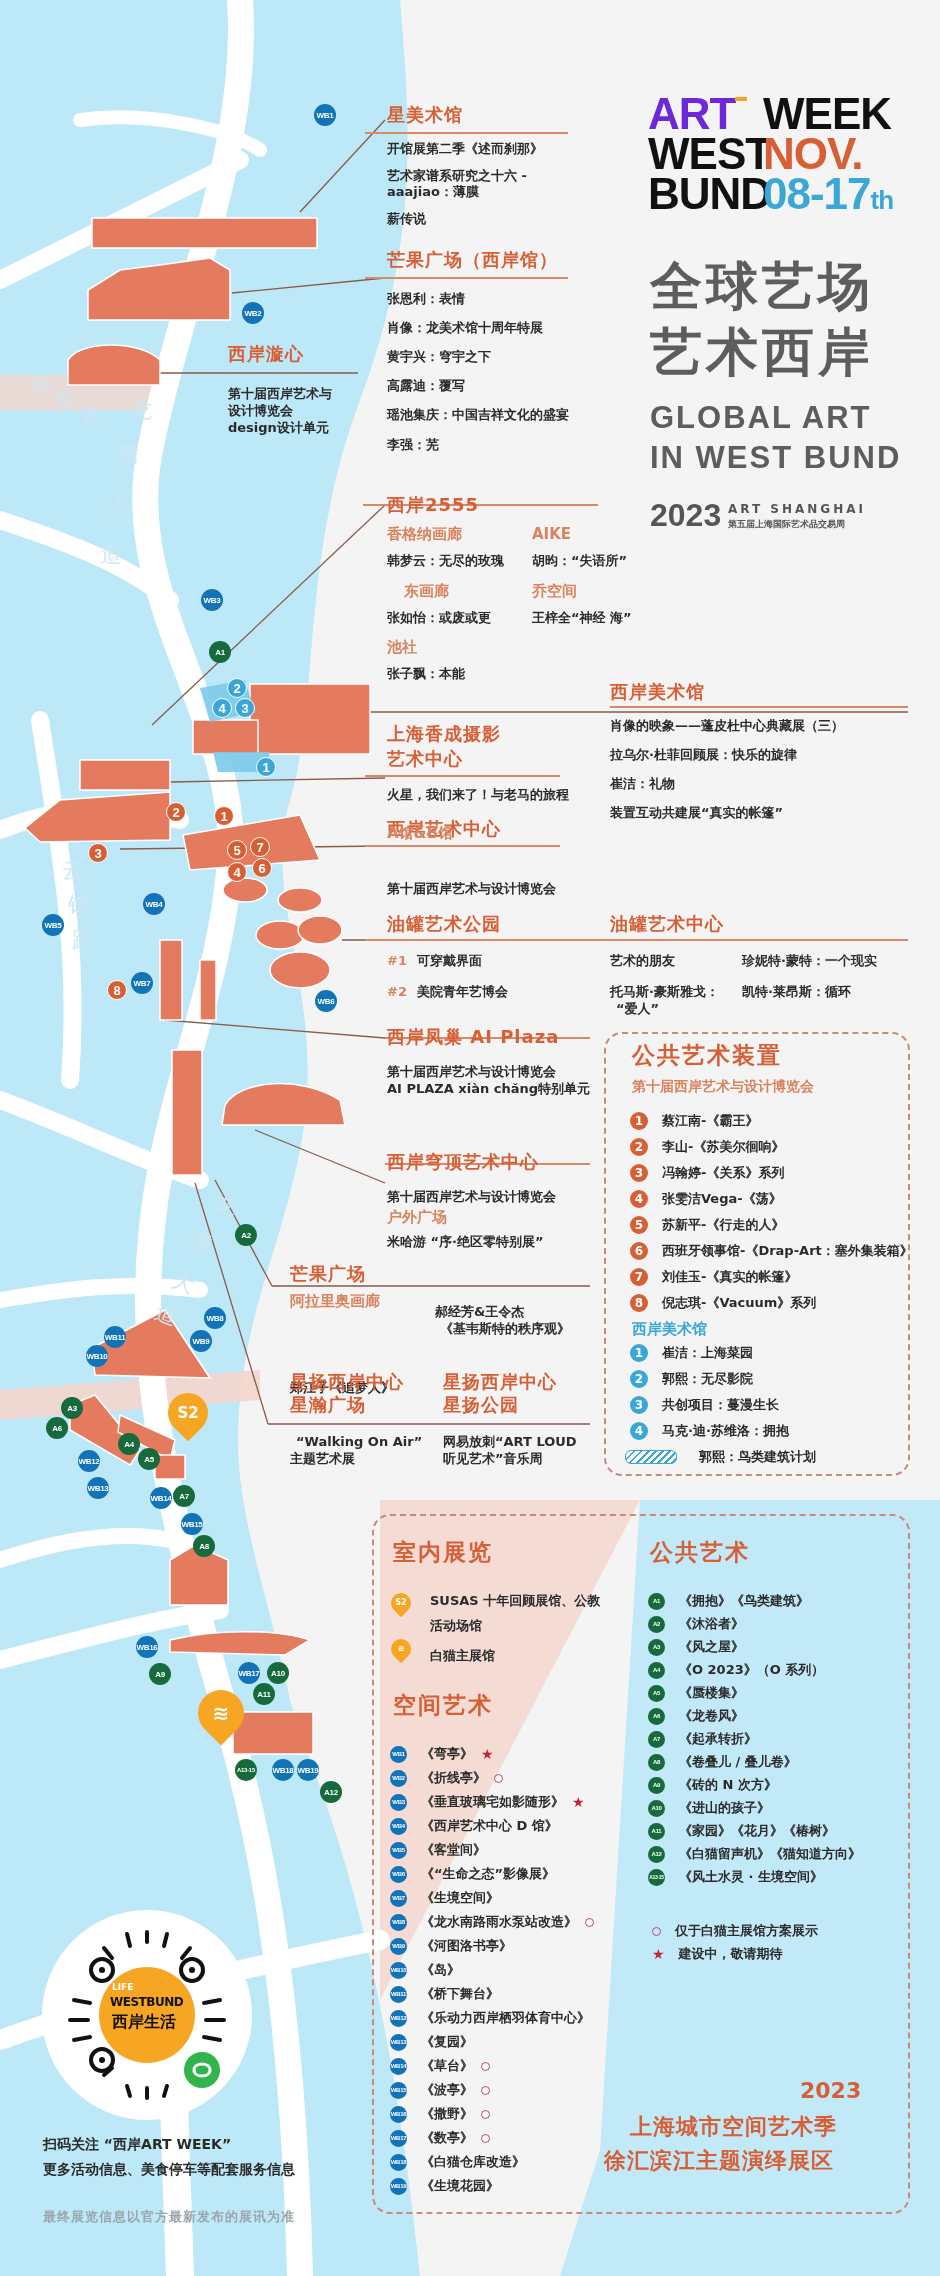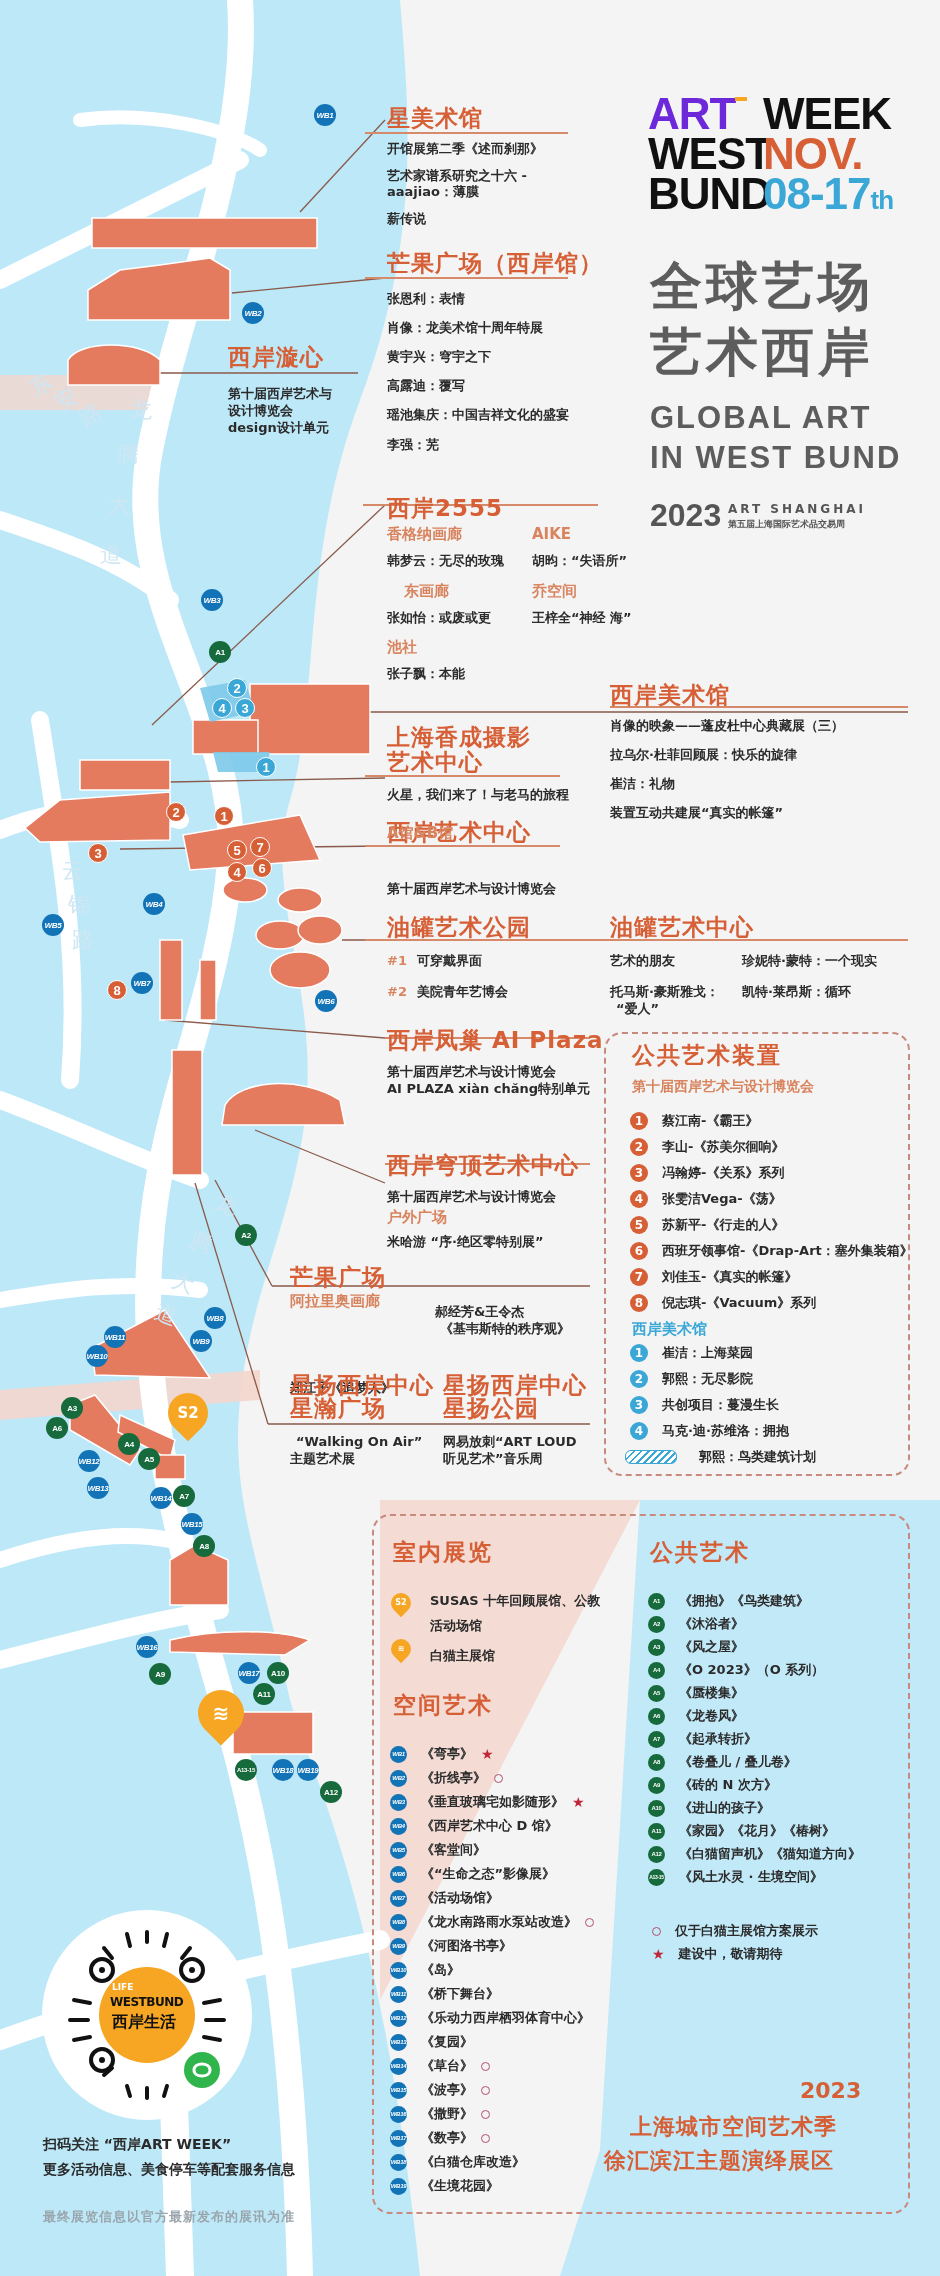--- a/index.html
+++ b/index.html
@@ -7,31 +7,31 @@
   body {
     position: relative;
     background: #f4f4f4;
     font-family: "DejaVu Sans", "Liberation Sans", sans-serif;
     color: #2b2b2b;
   }
   .abs { position: absolute; }
   
   #map-svg { position: absolute; left: 0; top: 0; width: 940px; height: 2276px; }
   
-  .venue-title { position: absolute; font-weight: 800; color: #d65f36; font-size: 23px; letter-spacing: 1px; white-space: nowrap; }
+  .venue-title { position: absolute; font-weight: 800; color: #d65f36; font-size: 18px; letter-spacing: 1px; white-space: nowrap; }
   .item { position: absolute; font-size: 13px; font-weight: 600; color: #2b2b2b; white-space: nowrap; line-height: 17px; }
   .sub { position: absolute; font-size: 15px; font-weight: 700; color: #d8845f; white-space: nowrap; }
   .hash { color: #d8845f; font-weight: 700; margin-right: 10px; }
   
   .logo-row { position: absolute; font-family: "Liberation Sans", sans-serif; font-weight: 900; font-size: 44px; line-height: 38px; letter-spacing: -1px; }
   .big-cn { position: absolute; font-size: 52px; font-weight: 900; color: #5d5d5d; letter-spacing: 4px; white-space: nowrap; }
   .big-en { position: absolute; font-size: 31px; font-weight: 800; color: #5d5d5d; letter-spacing: 2px; white-space: nowrap; font-family: "Liberation Sans", sans-serif; }
   
   .badge { position: absolute; border-radius: 50%; color: #fff; font-size: 8px; font-weight: 700; display: flex; align-items: center; justify-content: center; font-family: "Liberation Sans", sans-serif; letter-spacing: -0.3px; }
-  .badge.wb { background: #1273b6; width: 22px; height: 22px; font-style: italic; }
+  .badge.wb { background: #1273b6; width: 22px; height: 22px; }
   .badge.a { background: #176a3b; width: 22px; height: 22px; }
   .badge.num { background: #d65f36; width: 20px; height: 20px; font-size: 13px; border: 1.5px solid #fff; }
   .badge.numb { background: #3aa7d6; width: 20px; height: 20px; font-size: 13px; border: 1.5px solid #fff; }
   
   .dashed-box { position: absolute; border: 2px dashed #c98a7e; border-radius: 18px; }
   .panel-title { position: absolute; font-size: 23px; font-weight: 900; color: #d65f36; letter-spacing: 2px; white-space: nowrap; }
   .legend-row { position: absolute; display: flex; align-items: center; font-size: 13px; font-weight: 600; white-space: nowrap; }
   .legend-row .lb { margin-right: 14px; flex: 0 0 auto; }
   .circ-num { width: 18px; height: 18px; border-radius: 50%; color: #fff; font-size: 12px; font-weight: 800; display: inline-flex; align-items: center; justify-content: center; }
   .mark-o { display: inline-block; width: 9px; height: 9px; border: 1.6px solid #b2506b; border-radius: 50%; margin-left: 8px; }
@@ -345,21 +345,21 @@
   <div class="legend-row" style="left:0;top:96px">
       <span class="badge wb lb" style="position:static;width:17px;height:17px;font-size:6px">WB5</span>
       <span>《客堂间》</span>
     </div>
   <div class="legend-row" style="left:0;top:120px">
       <span class="badge wb lb" style="position:static;width:17px;height:17px;font-size:6px">WB6</span>
       <span>《“生命之态”影像展》</span>
     </div>
   <div class="legend-row" style="left:0;top:144px">
       <span class="badge wb lb" style="position:static;width:17px;height:17px;font-size:6px">WB7</span>
-      <span>《活动场馆》</span>
+      <span>《生境空间》</span>
     </div>
   <div class="legend-row" style="left:0;top:168px">
       <span class="badge wb lb" style="position:static;width:17px;height:17px;font-size:6px">WB8</span>
       <span>《龙水南路雨水泵站改造》</span>
       <span class="mark-o"></span>
     </div>
   <div class="legend-row" style="left:0;top:192px">
       <span class="badge wb lb" style="position:static;width:17px;height:17px;font-size:6px">WB9</span>
       <span>《河图洛书亭》</span>
     </div>

